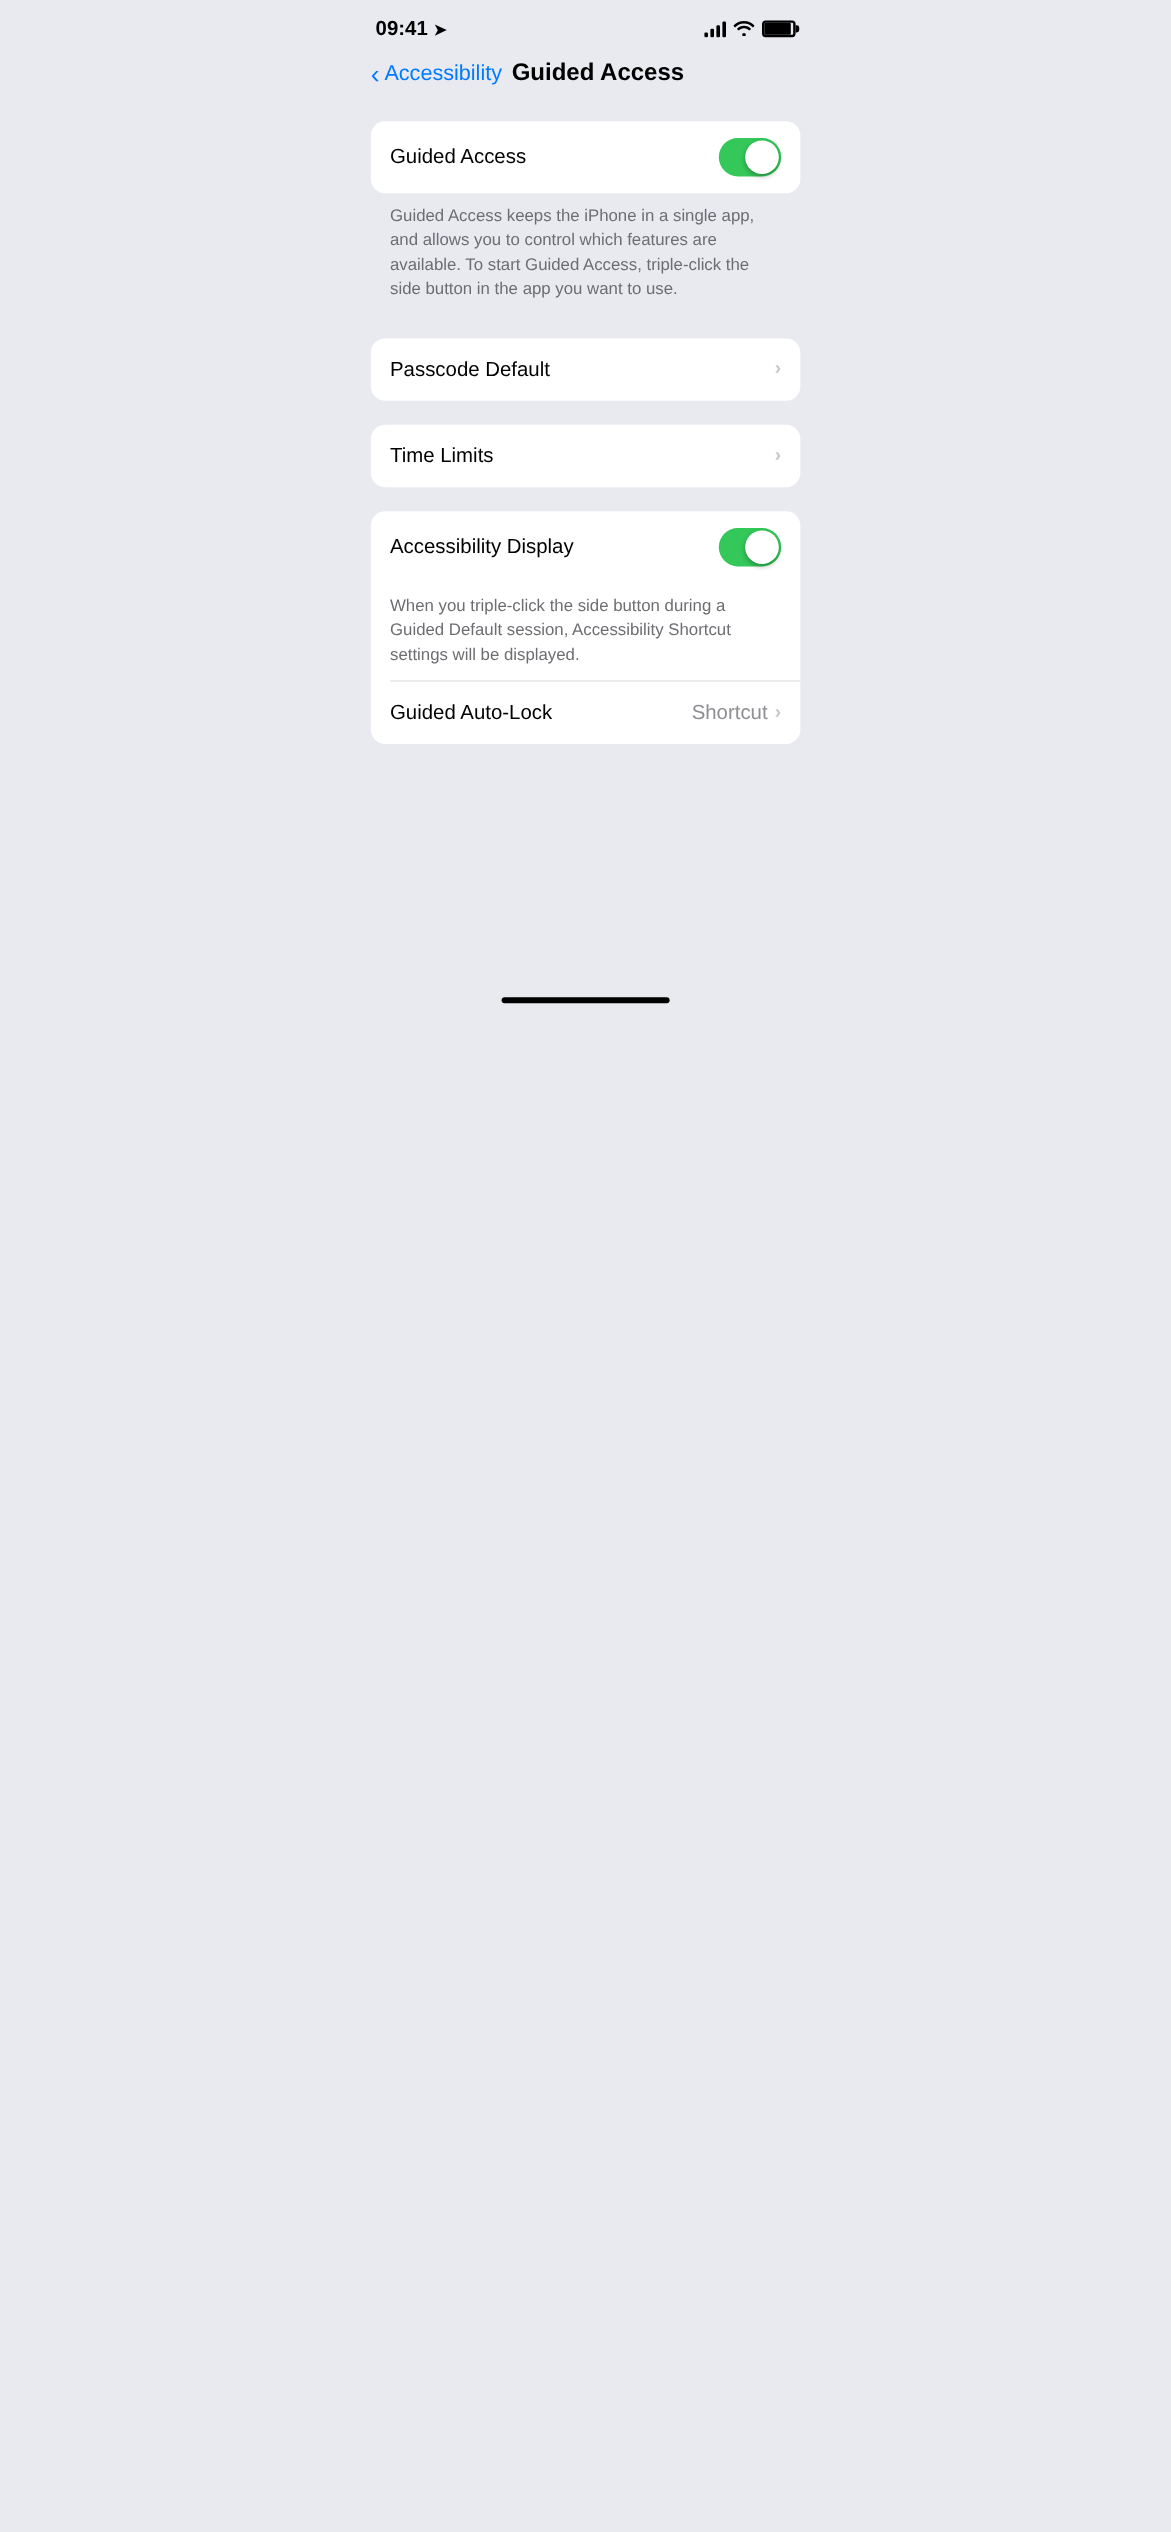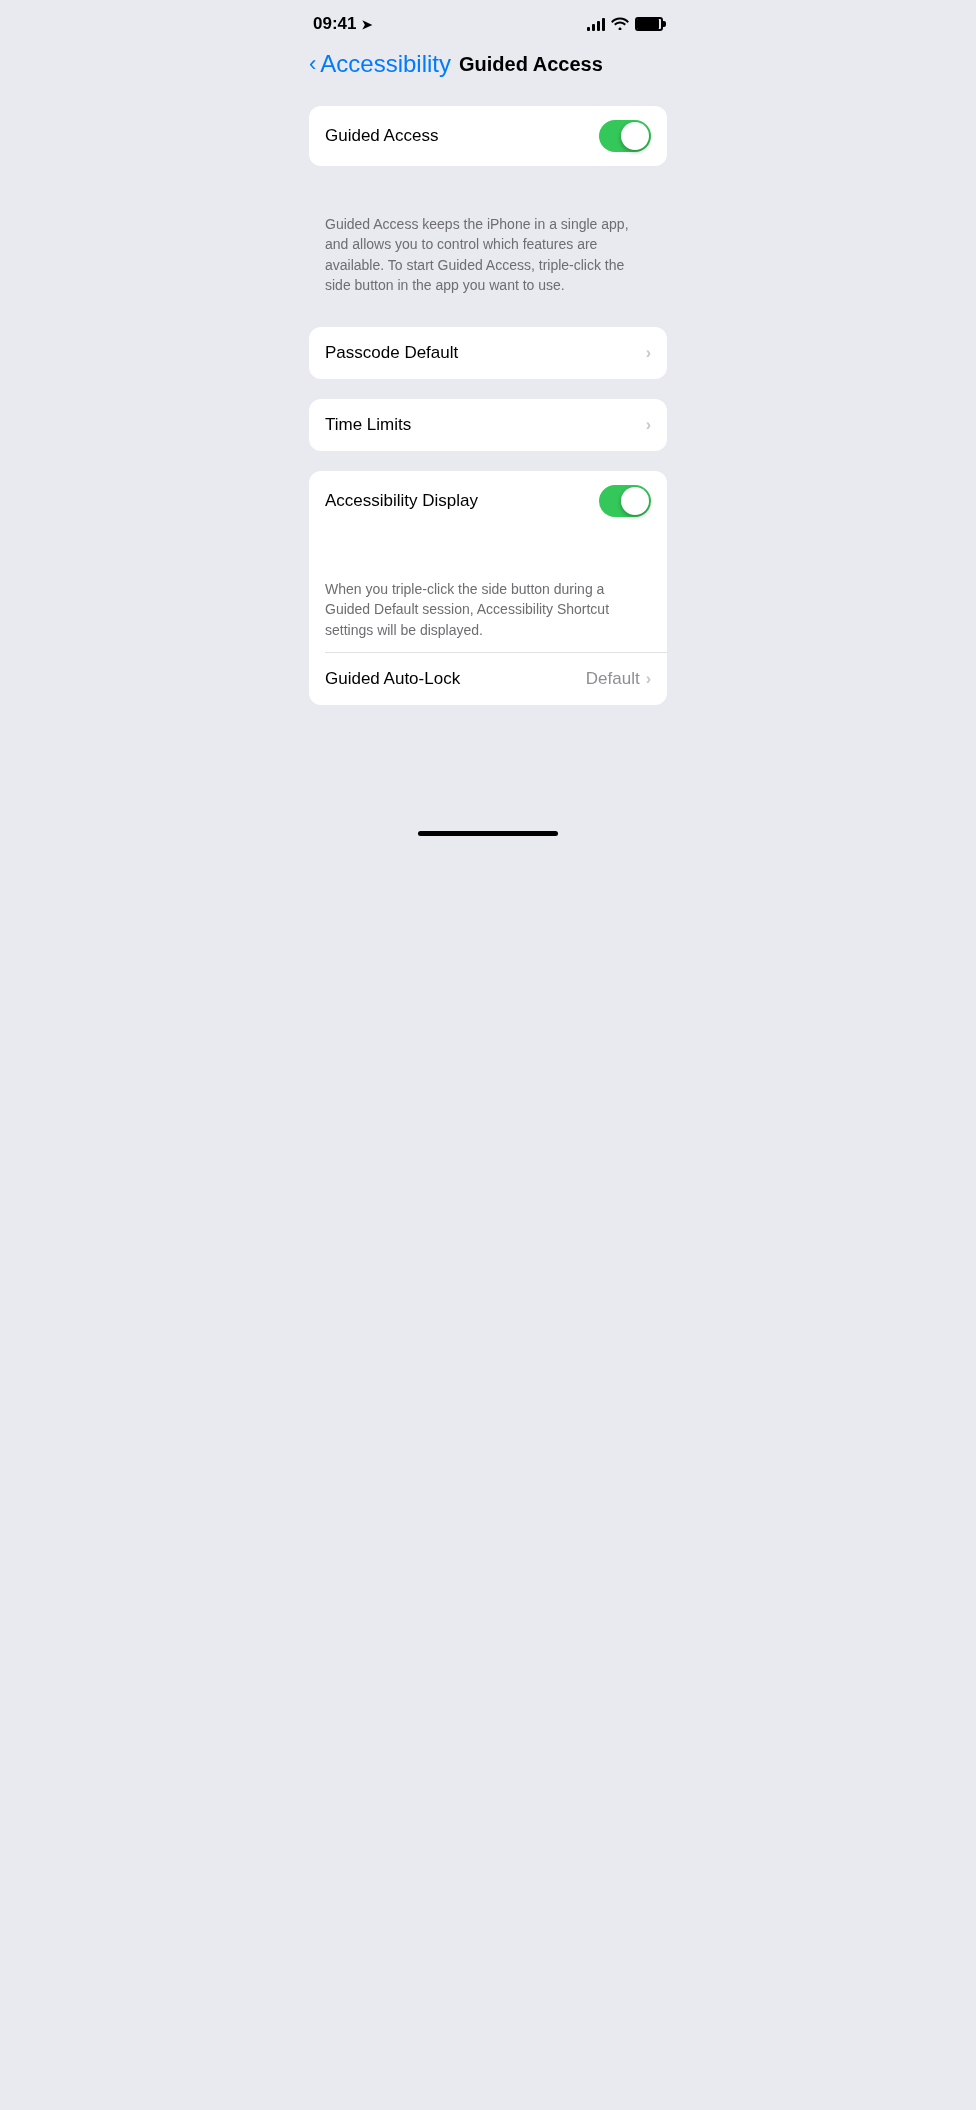--- a/index.html
+++ b/index.html
@@ -106,21 +106,21 @@
     }
 
     .back-chevron {
       font-size: 22px;
       font-weight: 300;
       color: #007aff;
       line-height: 1;
     }
 
     .back-label {
-      font-size: 24px;
+      font-size: 18px;
       color: #007aff;
       font-weight: 400;
     }
 
     .page-title {
       font-size: 20px;
       font-weight: 600;
       color: #000;
       margin-left: 8px;
     }
@@ -151,21 +151,20 @@
       font-size: 17px;
       color: #000;
       font-weight: 400;
     }
 
     .setting-description {
       font-size: 14px;
       color: #6d6d72;
       line-height: 1.45;
       padding: 8px 16px 12px 16px;
-      margin-top: 40px;
     }
 
     
     .toggle {
       width: 52px;
       height: 32px;
       border-radius: 16px;
       background-color: #34c759;
       position: relative;
       cursor: pointer;
@@ -314,21 +313,21 @@
           <div class="toggle">
             <div class="toggle-knob"></div>
           </div>
         </div>
         <p class="setting-description">When you triple-click the side button during a Guided Default session, Accessibility Shortcut settings will be displayed.</p>
         <div class="divider"></div>
 
         <div class="setting-row">
           <span class="setting-label">Guided Auto-Lock</span>
           <div class="row-right">
-            <span class="row-value">Default</span>
+            <span class="row-value">Shortcut</span>
             <span class="chevron-right">›</span>
           </div>
         </div>
       </div>
     </div>
 
   </div>
 
   <div class="spacer"></div>
 

